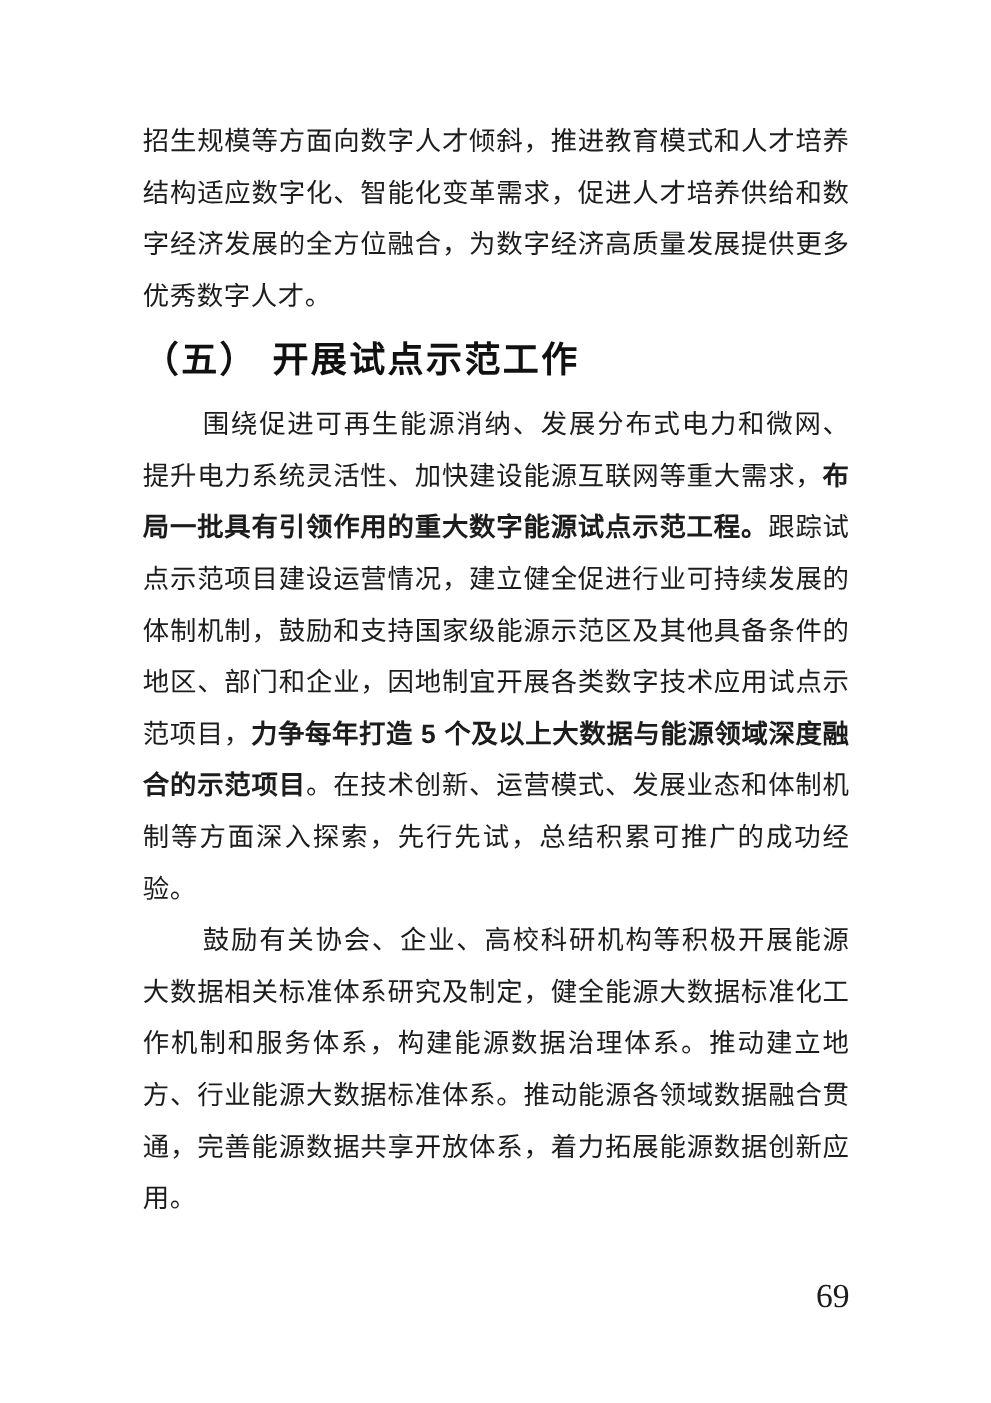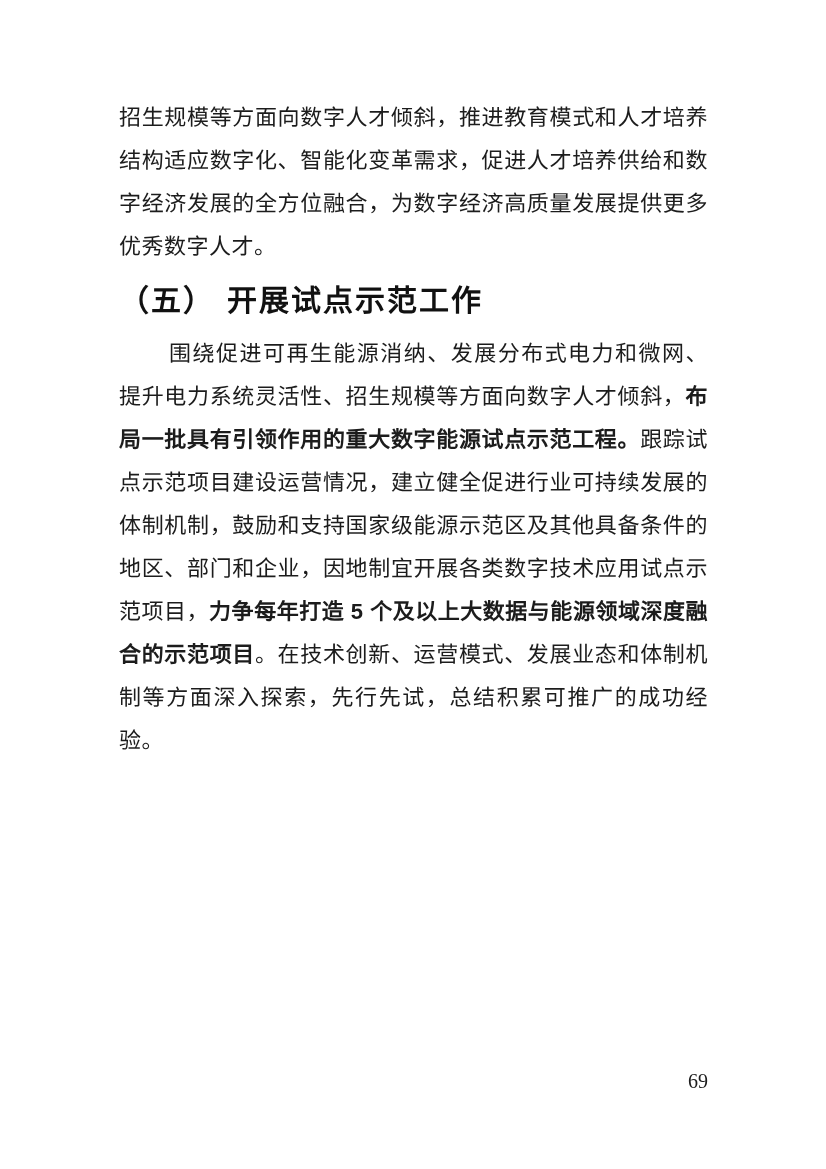--- a/index.html
+++ b/index.html
@@ -47,36 +47,37 @@
     font-family: "Liberation Sans", sans-serif;
     color: #111111;
   }
   h2.heading .hnum {
     margin-right: 12px;
   }
   .pagenum {
     position: absolute;
     top: 1066px;
     right: 118px;
-    font-size: 20px;
+    font-size: 28px;
     line-height: 30px;
     font-family: "Liberation Serif", serif;
     color: #1c1c1c;
   }
 </style>
 </head>
 <body>
 
 <div class="page">
   <div class="content">
 
     <p class="body"><span>招生规模等方面向数字人才倾斜，推进教育模式和人才培养结构适应数字化、智能化变革需求，促进人才培养供给和数字经济发展的全方位融合，为数字经济高质量发展提供更多优秀数字人才。</span></p>
 
     <h2 class="heading"><span class="hnum">（五）</span><span class="htitle">开展试点示范工作</span></h2>
 
-    <p class="body indent"><span>围绕促进可再生能源消纳、发展分布式电力和微网、提升电力系统灵活性、招生规模等方面向数字人才倾斜，</span><span class="b">布局一批具有引领作用的重大数字能源试点示范工程。</span><span>跟踪试点示范项目建设运营情况，建立健全促进行业可持续发展的体制机制，鼓励和支持国家级能源示范区及其他具备条件的地区、部门和企业，因地制宜开展各类数字技术应用试点示范项目，</span><span class="b">力争每年打造 5 个及以上大数据与能源领域深度融合的示范项目</span><span>。在技术创新、运营模式、发展业态和体制机制等方面深入探索，先行先试，总结积累可推广的成功经验。</span></p>
+    <p class="body indent"><span>围绕促进可再生能源消纳、发展分布式电力和微网、提升电力系统灵活性、加快建设能源互联网等重大需求，</span><span class="b">布局一批具有引领作用的重大数字能源试点示范工程。</span><span>跟踪试点示范项目建设运营情况，建立健全促进行业可持续发展的体制机制，鼓励和支持国家级能源示范区及其他具备条件的地区、部门和企业，因地制宜开展各类数字技术应用试点示范项目，</span><span class="b">力争每年打造 5 个及以上大数据与能源领域深度融合的示范项目</span><span>。在技术创新、运营模式、发展业态和体制机制等方面深入探索，先行先试，总结积累可推广的成功经验。</span></p>
 
 
+    <p class="body indent"><span>鼓励有关协会、企业、高校科研机构等积极开展能源大数据相关标准体系研究及制定，健全能源大数据标准化工作机制和服务体系，构建能源数据治理体系。推动建立地方、行业能源大数据标准体系。推动能源各领域数据融合贯通，完善能源数据共享开放体系，着力拓展能源数据创新应用。</span></p>
 
   </div>
 
   <div class="pagenum">69</div>
 </div>
 
 </body></html>

